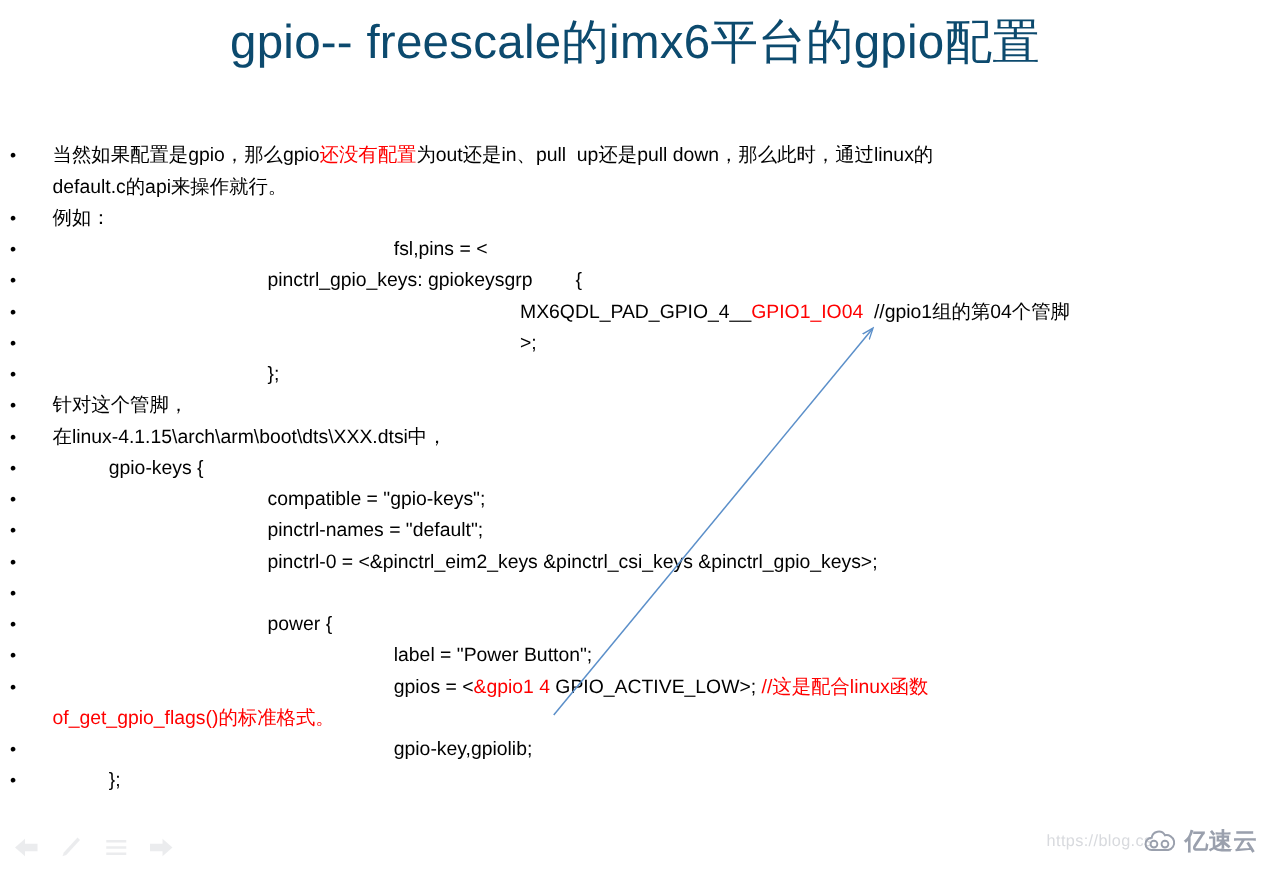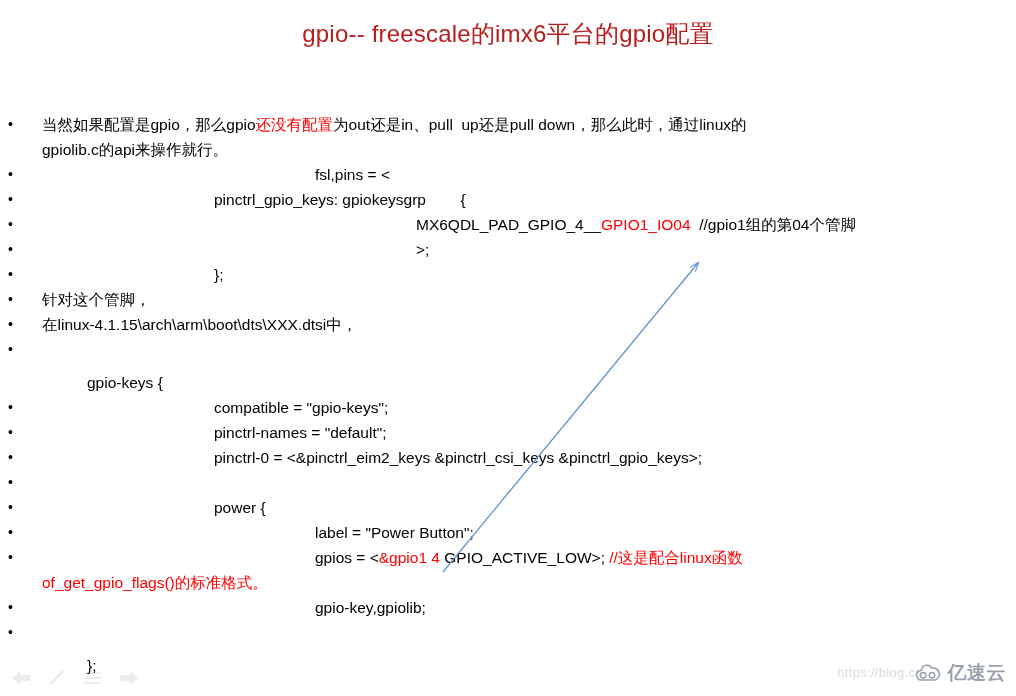--- a/index.html
+++ b/index.html
@@ -21,24 +21,24 @@
     background: #ffffff;
     overflow: hidden;
   }
   
   #slide-title {
     position: absolute;
     left: 0;
     top: 10px;
     width: 1016px;
     text-align: center;
-    font-size: 24px;
+    font-size: 38px;
     line-height: 48px;
     font-weight: 400;
-    color: #b91c1c;
+    color: #0c4a6e;
     letter-spacing: 0.2px;
     white-space: nowrap;
   }
   
   #body-list {
     position: absolute;
     left: 0;
     top: 112px;
     width: 1016px;
   }
@@ -65,21 +65,21 @@
   }
   .txt {
     display: inline;
   }
   .red {
     color: #ff0000;
   }
   .code-i1 { display: inline-block; padding-left: 172px; }
   .code-i2 { display: inline-block; padding-left: 273px; }
   .code-i3 { display: inline-block; padding-left: 374px; }
-  .code-i5 { display: inline-block; padding-left: 45px; margin-top: 33px; }
+  .code-i5 { display: inline-block; padding-left: 45px; }
   .code-i6 { display: inline-block; padding-left: 172px; }
   .wrapline {
     padding-left: 42px;
     font-size: 15.5px;
     line-height: 25px;
   }
   
   #arrow-annotation {
     position: absolute;
     left: 0;
@@ -132,21 +132,22 @@
 </style>
 </head>
 <body>
 
 <div id="slide">
 
   <div id="slide-title">gpio-- freescale的imx6平台的gpio配置</div>
 
   <div id="body-list">
       <div class="line bulleted"><span><span class="txt">当然如果配置是gpio，那么gpio</span><span class="txt red">还没有配置</span><span class="txt">为out还是in、pull  up还是pull down，那么此时，通过linux的</span></span></div>
-      <div class="wrapline">gpiolib.c的api来操作就行。</div>
+      <div class="wrapline">default.c的api来操作就行。</div>
+      <div class="line bulleted"><span><span class="txt">例如：</span></span></div>
       <div class="line bulleted"><span class="code-i2"><span class="txt">fsl,pins = &lt;</span></span></div>
       <div class="line bulleted"><span class="code-i1"><span class="txt">pinctrl_gpio_keys: gpiokeysgrp        {</span></span></div>
       <div class="line bulleted"><span class="code-i3"><span class="txt">MX6QDL_PAD_GPIO_4__</span><span class="txt red">GPIO1_IO04</span><span class="txt">  //gpio1组的第04个管脚</span></span></div>
       <div class="line bulleted"><span class="code-i3"><span class="txt">&gt;;</span></span></div>
       <div class="line bulleted"><span class="code-i1"><span class="txt">};</span></span></div>
       <div class="line bulleted"><span><span class="txt">针对这个管脚，</span></span></div>
       <div class="line bulleted"><span><span class="txt">在linux-4.1.15\arch\arm\boot\dts\XXX.dtsi中，</span></span></div>
       <div class="line bulleted"><span class="code-i5"><span class="txt">gpio-keys {</span></span></div>
       <div class="line bulleted"><span class="code-i6"><span class="txt">compatible = "gpio-keys";</span></span></div>
       <div class="line bulleted"><span class="code-i6"><span class="txt">pinctrl-names = "default";</span></span></div>

